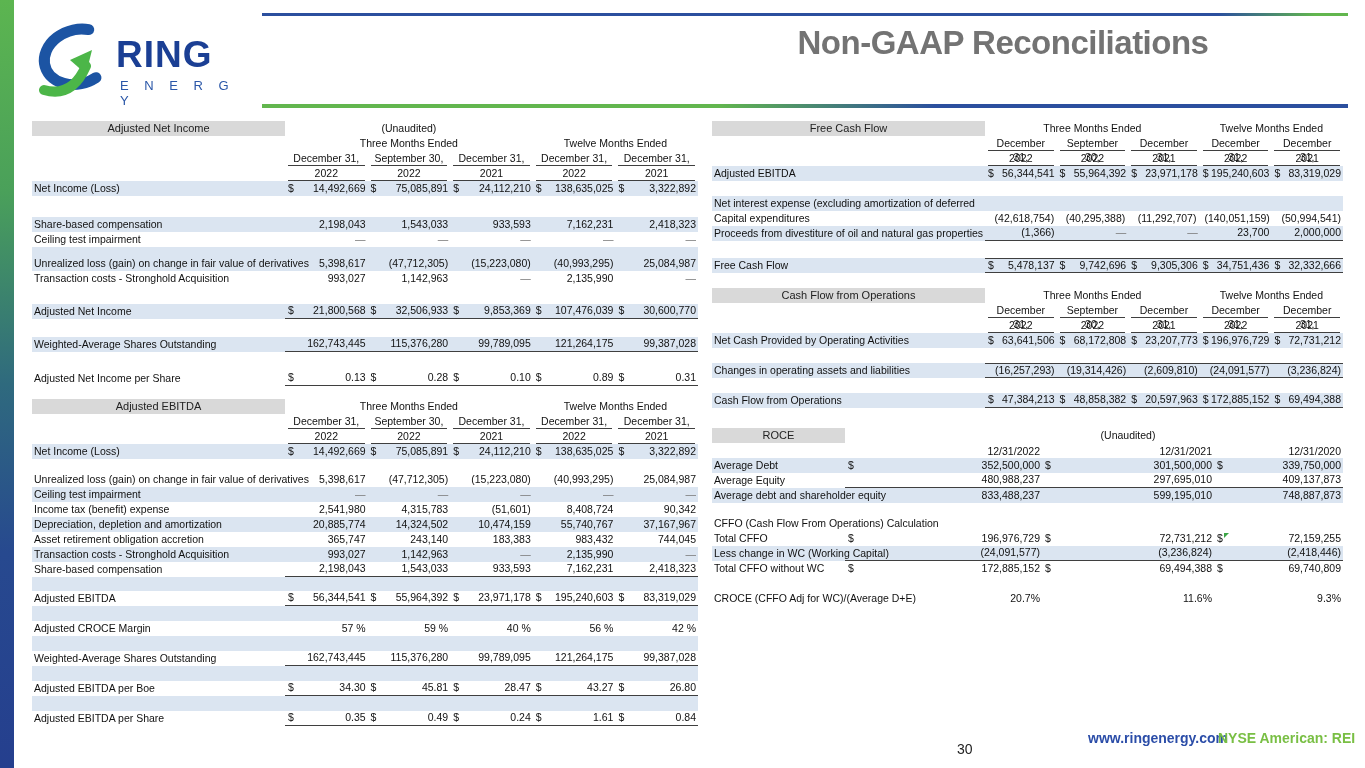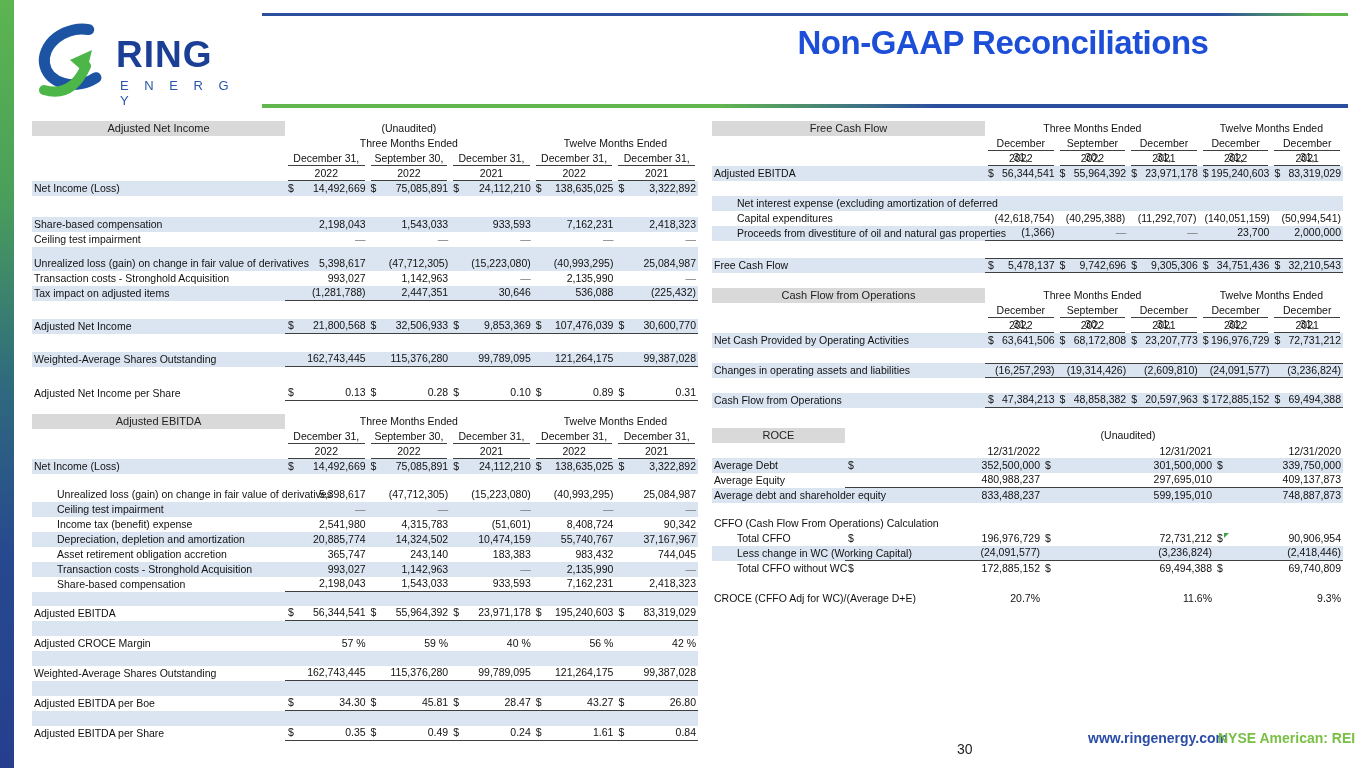--- a/index.html
+++ b/index.html
@@ -8,21 +8,21 @@
     background:#ffffff;font-family:"Liberation Sans",sans-serif;color:#111;
   }
   .left-bar{position:absolute;left:0;top:0;width:14px;height:768px;
     background:linear-gradient(180deg,#5cb550 0%,#4aa05a 25%,#2f6a7e 50%,#27498f 72%,#253f8e 100%);}
   
   .top-rule{position:absolute;left:262px;top:13px;width:1086px;height:3px;
     background:linear-gradient(90deg,#2b4f9e 0%,#2b4f9e 88%,#62b64e 97%,#62b64e 100%);}
   .bottom-rule{position:absolute;left:262px;top:104px;width:1086px;height:4px;
     background:linear-gradient(90deg,#62b64e 0%,#62b64e 42%,#2b4f9e 62%,#2b4f9e 100%);}
   .page-title{position:absolute;left:683px;top:24px;width:640px;margin:0;
-    text-align:center;font-size:33px;font-weight:700;color:#1d4ed8;letter-spacing:-.5px;}
+    text-align:center;font-size:33px;font-weight:700;color:#737373;letter-spacing:-.5px;}
   .logo{position:absolute;left:28px;top:20px;width:210px;height:86px;}
   .logo svg{position:absolute;left:0;top:2px;}
   .logo .logo-name{position:absolute;left:88px;top:16px;font-size:37px;font-weight:700;
     color:#1b3f94;letter-spacing:1px;line-height:1;}
   .logo .logo-sub{position:absolute;left:92px;top:58px;font-size:13px;color:#2b57a8;
     letter-spacing:6px;font-weight:500;}
   
   .page-num{position:absolute;left:957px;top:741px;font-size:14px;font-weight:400;color:#222;}
   .site{position:absolute;left:1088px;top:730px;font-size:14px;font-weight:700;color:#2b4da8;cursor:pointer;}
   .ticker{position:absolute;left:1218px;top:730px;font-size:14px;font-weight:700;color:#79bf44;}
@@ -40,21 +40,21 @@
   .hrow{height:15px;}
   .trow{height:15px;}
   .titlebox{background:#d9d9d9;height:15px;line-height:15px;text-align:center;
     font-size:11px;color:#222;}
   .unaud{text-align:center;}
   .grp{text-align:center;}
   .dcell,.ycell{text-align:center;border-bottom:1px solid #3f3f3f;margin:0 3px;height:14px;line-height:14px;}
   .rlabel-cell{text-align:right;padding-right:2px;height:14px;line-height:14px;}
   .shade{background:#dbe5f1;}
   .lbl{padding-left:2px;white-space:nowrap;overflow:visible;}
-  .ind .lbl{padding-left:25px;}
+  .ind .lbl{padding-left:2px;}
   .lblonly{grid-column:1/-1;}
   .num{position:relative;display:flex;align-items:center;justify-content:flex-end;
     padding:0 2px 0 6px;height:100%;box-sizing:border-box;}
   .num .dol{position:absolute;left:3px;}
   .num.rb{border-bottom:1px solid #3f3f3f;}
   .num.rt{border-top:1px solid #3f3f3f;}
   .dash{color:#777;}
   .flag{position:absolute;left:10px;top:2px;width:0;height:0;
     border-top:5px solid #3aa545;border-right:5px solid transparent;}
 </style>
@@ -194,38 +194,20 @@
           <div class="num">
             <span class="dash">—</span>
           </div>
           <div class="num">
             <span>2,135,990</span>
           </div>
           <div class="num">
             <span class="dash">—</span>
           </div>
         </div>
-        <div class="grid trow shade">
-          <div class="lbl">Tax impact on adjusted items</div>
-          <div class="num rb">
-            <span>(1,281,788)</span>
-          </div>
-          <div class="num rb">
-            <span>2,447,351</span>
-          </div>
-          <div class="num rb">
-            <span>30,646</span>
-          </div>
-          <div class="num rb">
-            <span>536,088</span>
-          </div>
-          <div class="num rb">
-            <span>(225,432)</span>
-          </div>
-        </div>
         <div class="trow" style="height: 18px;"></div>
         <div class="grid trow shade">
           <div class="lbl">Adjusted Net Income</div>
           <div class="num rb">
             <span class="dol">$</span>
             <span>21,800,568</span>
           </div>
           <div class="num rb">
             <span class="dol">$</span>
             <span>32,506,933</span>
@@ -672,21 +654,21 @@
           <div class="num rb rt">
             <span class="dol">$</span>
             <span>9,305,306</span>
           </div>
           <div class="num rb rt">
             <span class="dol">$</span>
             <span>34,751,436</span>
           </div>
           <div class="num rb rt">
             <span class="dol">$</span>
-            <span>32,210,543</span>
+            <span>32,332,666</span>
           </div>
         </div>
       </div>
     <div class="t-gap2"></div>
     <div class="tbl t-right">
         <div class="grid hrow">
           <div class="titlebox" style="grid-column: 1;">Cash Flow from Operations</div>
           <div class="grp" style="grid-column: 2 / 5;">Three Months Ended</div>
           <div class="grp" style="grid-column: 5 / 7;">Twelve Months Ended</div>
         </div>
@@ -834,21 +816,21 @@
             <span class="dol">$</span>
             <span>196,976,729</span>
           </div>
           <div class="num">
             <span class="dol">$</span>
             <span>72,731,212</span>
           </div>
           <div class="num">
             <span class="dol">$</span>
             <span class="flag"></span>
-            <span>90,906,954</span>
+            <span>72,159,255</span>
           </div>
         </div>
         <div class="grid trow shade ind">
           <div class="lbl">Less change in WC (Working Capital)</div>
           <div class="num rb">
             <span>(24,091,577)</span>
           </div>
           <div class="num rb">
             <span>(3,236,824)</span>
           </div>

